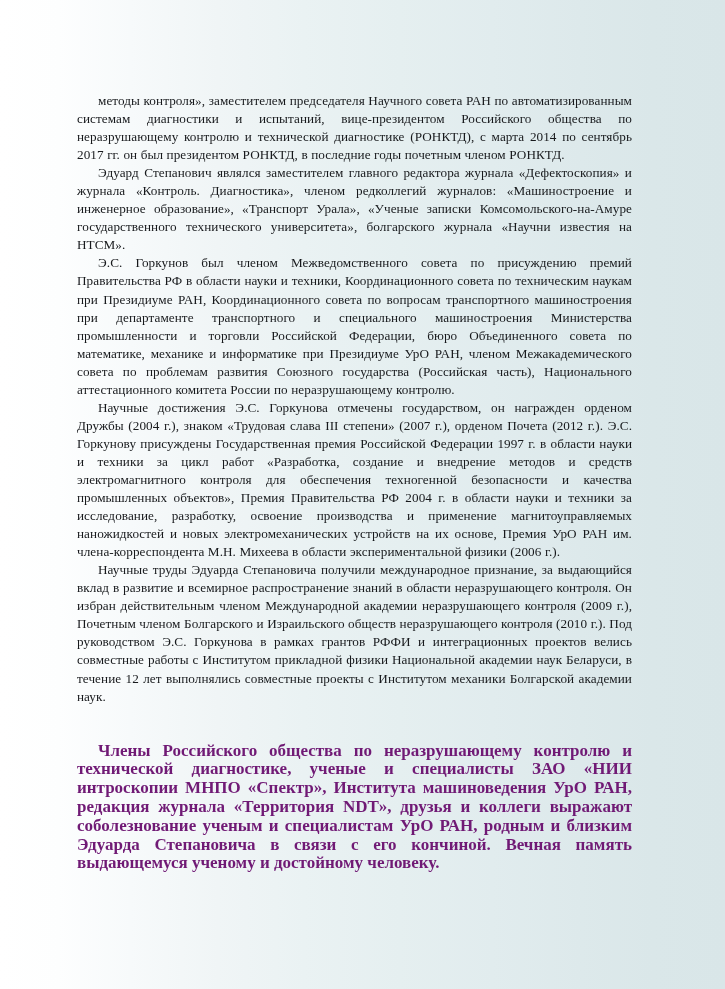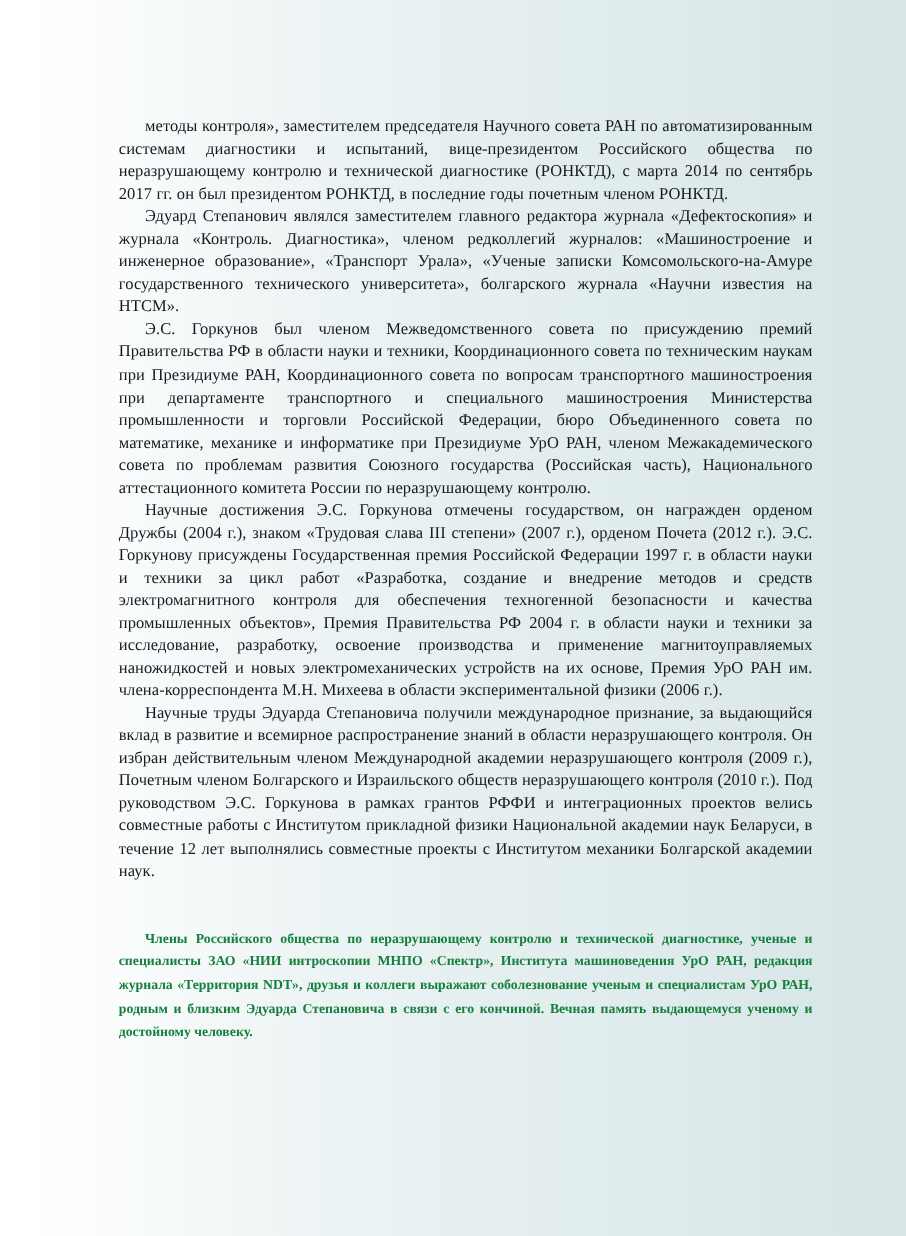--- a/index.html
+++ b/index.html
@@ -27,47 +27,47 @@
 
   .page {
     position: relative;
     width: 725px;
     height: 989px;
     box-sizing: border-box;
   }
 
   .text-column {
     position: absolute;
-    left: 95px;
+    left: 77px;
     top: 92px;
     width: 555px;
   }
 
   p.body-par {
     margin: 0;
     padding: 0;
     font-size: 13.2px;
     line-height: 18.05px;
     text-align: justify;
     text-indent: 21px;
     letter-spacing: 0.005em;
     word-spacing: 0.01em;
     color: #17191c;
     -webkit-font-smoothing: antialiased;
   }
 
   p.closing-par {
     margin: 0;
     padding: 0;
-    font-size: 11px;
+    font-size: 17px;
     line-height: 18.8px;
     text-align: justify;
     text-indent: 21px;
     font-weight: bold;
-    color: #15803d;
+    color: #701a75;
   }
 
   .gap-block {
     height: 36px;
   }
 </style>
 </head>
 <body>
 
 <div class="page">

